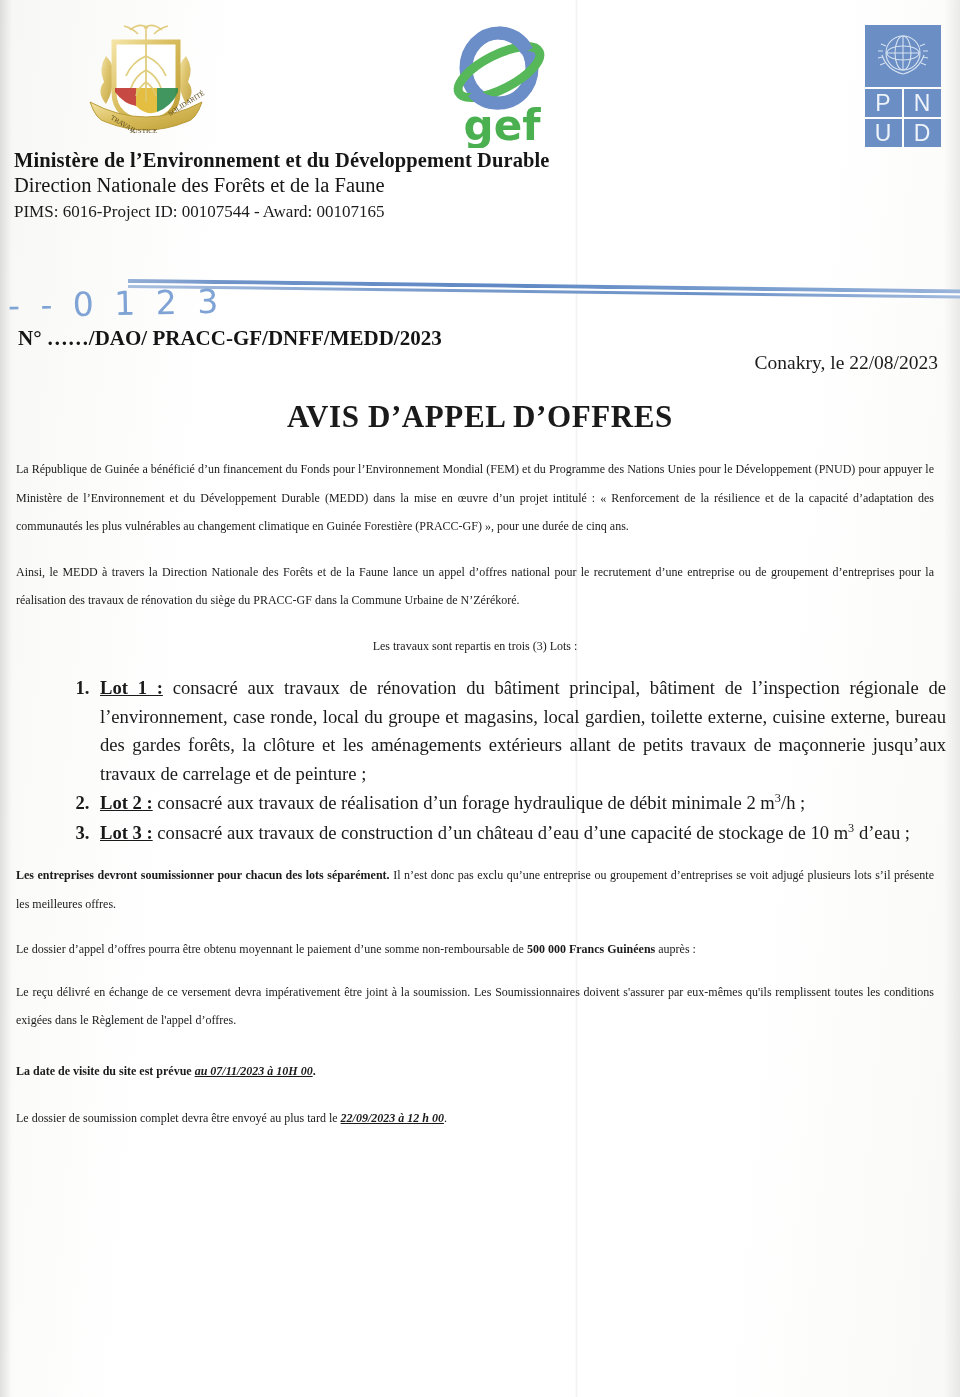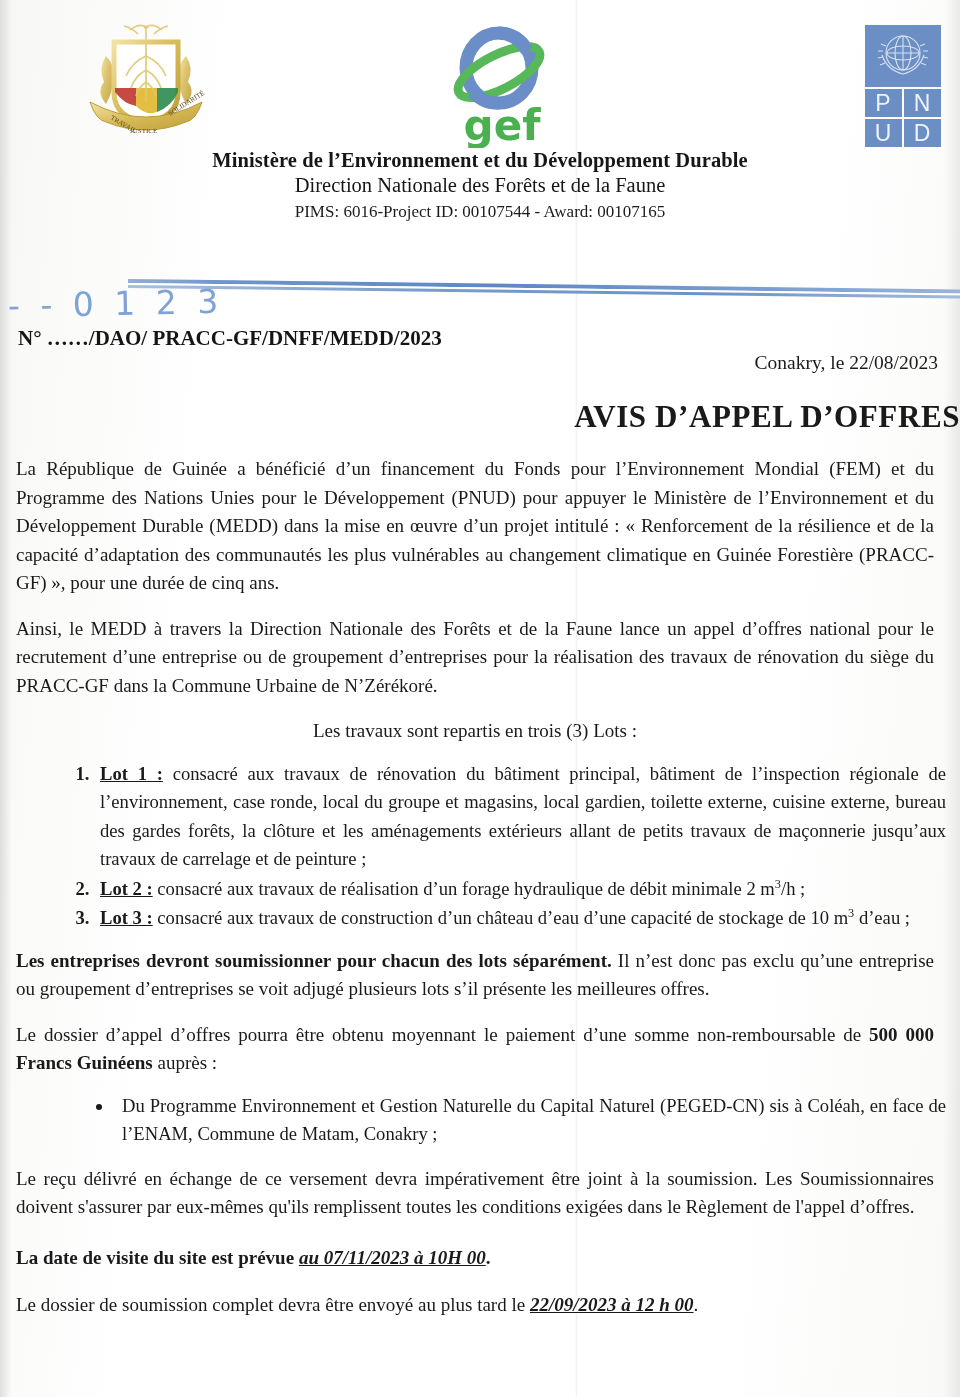--- a/index.html
+++ b/index.html
@@ -78,21 +78,20 @@
     width: 84px;
     height: 122px;
   }
   .pnud-logo svg { width: 100%; height: 100%; display: block; }
 
   
   .heading-block {
     position: absolute;
     left: 0; right: 0;
     top: 148px;
-    text-align: center;
     padding: 0 14px;
   }
   .ministry-line {
     font-weight: bold;
     font-size: 20.5px;
     line-height: 25px;
     letter-spacing: 0.1px;
     color: #161616;
   }
   .direction-line {
@@ -199,38 +198,38 @@
     color: #1b1b1b;
     white-space: nowrap;
     margin-top: 22px;
   }
 
   
   .doc-title {
     position: absolute;
     left: 0; right: 0;
     top: 398px;
-    text-align: right;
+    text-align: center;
     font-weight: bold;
     font-size: 31px;
     line-height: 38px;
     letter-spacing: 0.6px;
     color: #1a1a1a;
   }
 
   
   .body-area {
     position: absolute;
     left: 16px;
     right: 14px;
     top: 455px;
   }
   p.para {
     margin: 0 12px 17px 0;
-    font-size: 19px;
+    font-size: 12px;
     line-height: 28.5px;
     text-align: justify;
     text-justify: inter-word;
     color: #1a1a1a;
     hyphens: none;
   }
   p.para.tight { margin-bottom: 14px; }
   p.para.nojust { text-align: center; }
   .b { font-weight: bold; }
   .bui { font-weight: bold; font-style: italic; text-decoration: underline; }
@@ -418,23 +417,20 @@
     <ol class="lots">
       <li><span class="lot-label">Lot 1 :</span><span> consacré aux travaux de rénovation du bâtiment principal, bâtiment de l’inspection régionale de l’environnement, case ronde, local du groupe et magasins, local gardien, toilette externe, cuisine externe, bureau des gardes forêts, la clôture et les aménagements extérieurs allant de petits travaux de maçonnerie jusqu’aux travaux de carrelage et de peinture ;</span></li>
       <li><span class="lot-label">Lot 2 :</span><span> consacré aux travaux de réalisation d’un forage hydraulique de débit minimale 2 m</span><sup>3</sup><span>/h ;</span></li>
       <li><span class="lot-label">Lot 3 :</span><span> consacré aux travaux de construction d’un château d’eau d’une capacité de stockage de 10 m</span><sup>3</sup><span> d’eau ;</span></li>
     </ol>
 
     <p class="para"><span class="b">Les entreprises devront soumissionner pour chacun des lots séparément.</span><span> Il n’est donc pas exclu qu’une entreprise ou groupement d’entreprises se voit adjugé plusieurs lots s’il présente les meilleures offres.</span></p>
 
     <p class="para tight"><span>Le dossier d’appel d’offres pourra être obtenu moyennant le paiement d’une somme non-remboursable de </span><span class="b">500 000 Francs Guinéens</span><span> auprès :</span></p>
 
-    <ul class="sources">
-      <li>Du Programme Environnement et Gestion Naturelle du Capital Naturel (PEGED-CN) sis à Coléah, en face de l’ENAM, Commune de Matam, Conakry ;</li>
-    </ul>
 
     <p class="para">Le reçu délivré en échange de ce versement devra impérativement être joint à la soumission. Les Soumissionnaires doivent s'assurer par eux-mêmes qu'ils remplissent toutes les conditions exigées dans le Règlement de l'appel d’offres.</p>
 
     <p class="para b" style="margin-top:22px; margin-bottom:19px;"><span>La date de visite du site est prévue </span><span class="bui">au 07/11/2023 à 10H 00</span><span>.</span></p>
 
     <p class="para" style="margin-bottom:0;"><span>Le dossier de soumission complet devra être envoyé au plus tard le </span><span class="bui">22/09/2023 à 12 h 00</span><span>.</span></p>
 
   </div>
 </div>
 

